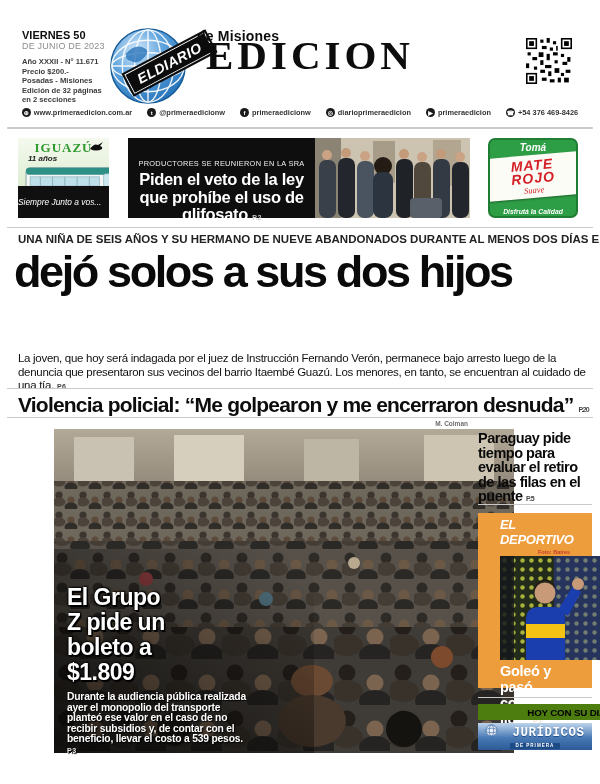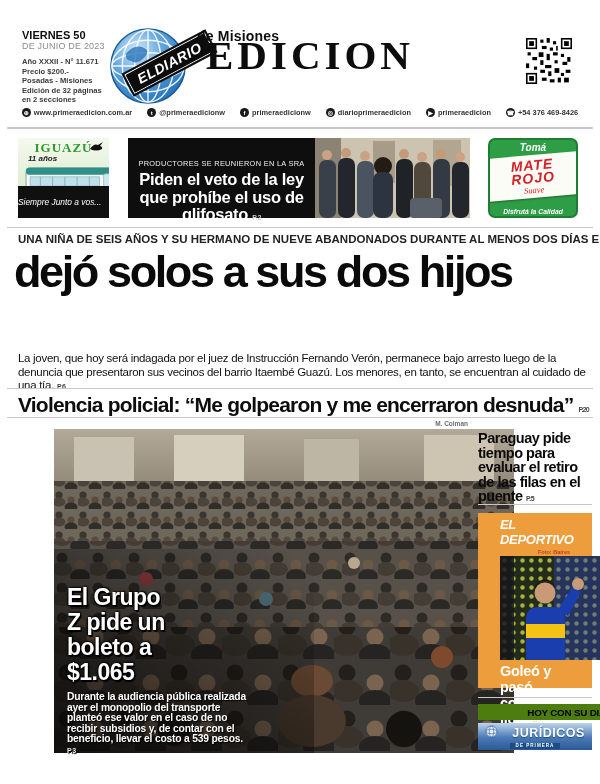--- a/index.html
+++ b/index.html
@@ -87,21 +87,21 @@
   .dep-title{color:#fff;font-weight:bold;font-style:italic;font-size:13px;letter-spacing:-.3px;}
   .dep-credit{text-align:right;font-size:5.5px;font-weight:bold;color:#c43b2a;margin-top:2px;}
   .dep-photo{width:102px;height:104px;margin-top:1px;}
   .dep-hl{color:#fff;font-weight:bold;font-size:14.5px;line-height:16px;letter-spacing:-.3px;margin-top:3px;}
   .dep-hl .pageref{color:#fbe9cd;}
   .hoy{left:478px;top:704px;width:114px;height:16px;background:#4d7c0f;display:flex;align-items:center;
        justify-content:center;font-size:9.8px;font-weight:bold;color:#000;letter-spacing:-.2px;padding-left:40px;}
   .juridicos{left:478px;top:723px;width:114px;height:27px;
              background:linear-gradient(180deg,#bdd4eb,#4879b5 55%,#2c5a97);display:flex;
              flex-direction:column;align-items:center;justify-content:center;}
-  .jur-row{display:flex;align-items:center;gap:14px;}
+  .jur-row{display:flex;align-items:center;gap:14px;font-family:Liberation Mono, monospace;}
   .jur-txt{color:#fff;font-weight:bold;font-size:12.5px;letter-spacing:.5px;
            text-shadow:0 1px 1px #1d4b86;}
   .jur-sub{background:#1d4b86;color:#fff;font-size:4.6px;font-weight:bold;letter-spacing:1px;
            padding:0 6px;margin-top:1px;line-height:5.6px;}
 </style>
 </head>
 <body>
 
 <div id="page">
 
@@ -352,21 +352,21 @@
       <ellipse cx="258" cy="252" rx="21" ry="16" fill="#6b4a33"></ellipse>
       <ellipse cx="258" cy="292" rx="34" ry="26" fill="#4a3a2d"></ellipse>
       <circle cx="350" cy="300" r="18" fill="#15130f"></circle>
       <circle cx="120" cy="300" r="17" fill="#201c18"></circle>
       <rect x="0" y="120" width="260" height="204" fill="url(#shade)"></rect>
     </svg>
     <div class="gz-hl">
       <div>El Grupo</div>
       <div>Z pide un</div>
       <div>boleto a</div>
-      <div>$1.065</div>
+      <div>$1.809</div>
     </div>
     <div class="gz-body"><span>Durante la audiencia pública realizada ayer el monopolio del transporte planteó ese valor en el caso de no recibir subsidios y, de contar con el beneficio, llevar el costo a 539 pesos.</span>
       <span class="pageref">P.3</span></div>
   </div>
 
   <div class="abs paraguay"><span>Paraguay pide tiempo para evaluar el retiro de las filas en el puente</span>
     <span class="pageref dark">P.5</span></div>
   <div class="rule-r rr1"></div>
 
   <div class="abs deportivo">

